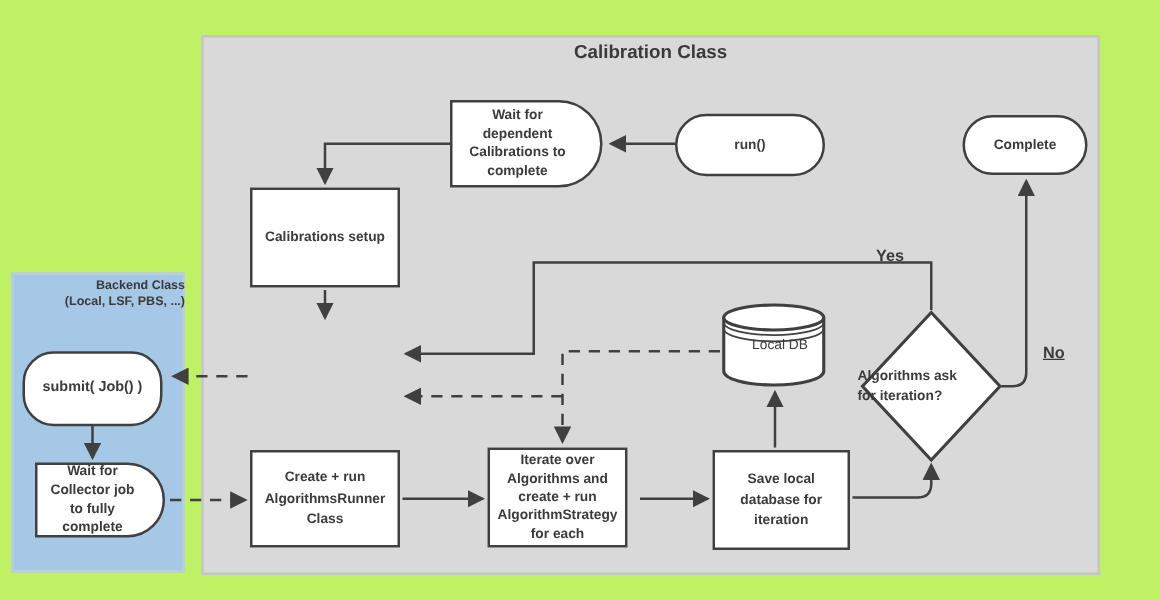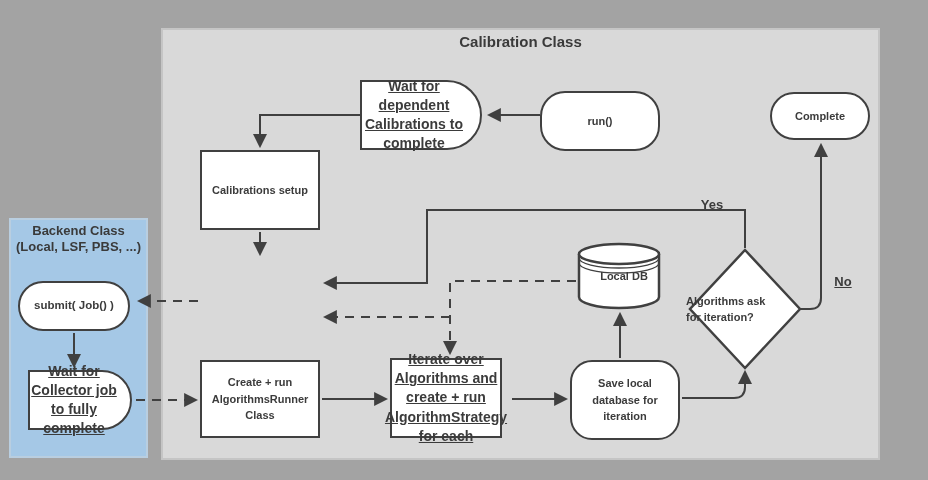--- a/index.html
+++ b/index.html
@@ -1,53 +1,53 @@
 <!DOCTYPE html>
 <html><head>
 <meta charset="utf-8">
 <style>
   html,body{margin:0;padding:0;background:#ffffff;}
   #canvas{
     position:relative;width:928px;height:480px;overflow:hidden;
-    font-family:"Liberation Sans",sans-serif;color:#3b3b3b;background:#a3a3a3;
+    font-family:"Liberation Sans",sans-serif;color:#3b3b3b;background:#bef264;
   }
   .container-box{
     position:absolute;left:161px;top:28px;width:719px;height:432px;
     background:#d9d9d9;border:2px solid #c5c5c5;box-sizing:border-box;
   }
   .container-title{
     position:absolute;left:161px;top:33px;width:719px;text-align:center;
     font-size:15px;font-weight:bold;color:#3a3a3a;
   }
   .backend-box{
     position:absolute;left:9px;top:218px;width:139px;height:240px;
     background:#a5c8e6;border:2px solid #b9cee0;box-sizing:border-box;
   }
   .backend-title{
-    position:absolute;left:9px;top:223px;width:139px;text-align:center;
-    font-size:13px;font-weight:bold;line-height:1.25;white-space:pre-line;color:#3a3a3a;
+    position:absolute;left:9px;top:223px;width:139px;text-align:right;
+    font-size:10px;font-weight:bold;line-height:1.25;white-space:pre-line;color:#3a3a3a;
   }
   svg.wires{position:absolute;left:0;top:0;width:928px;height:480px;}
   .node{
     position:absolute;box-sizing:border-box;background:#ffffff;
     border:2.5px solid #404040;display:flex;align-items:center;justify-content:center;
     text-align:center;font-weight:bold;white-space:pre-line;
     font-size:11px;line-height:1.5;color:#3b3b3b;
   }
   .terminator{border-radius:25px;}
   .delay{border-radius:0 36px 36px 0;}
-  .tight{line-height:1.36;font-size:14px;text-decoration:underline;}
+  .tight{line-height:1.36;font-size:11px;}
   .lbl{
     position:absolute;font-weight:bold;color:#3b3b3b;text-align:center;
     white-space:pre-line;font-size:13px;line-height:1.3;margin-top:10px;
   }
   .lbl.small{font-size:11px;line-height:1.35;}
   .db-label{
     position:absolute;left:578px;top:270px;width:92px;text-align:center;
-    font-size:11px;font-weight:bold;color:#3b3b3b;
+    font-size:11px;font-weight:normal;color:#3b3b3b;
   }
   .diamond-label{
     position:absolute;left:686px;top:294px;width:118px;
     font-size:11px;font-weight:bold;line-height:1.45;white-space:pre-line;color:#3b3b3b;
   }
 </style>
 </head>
 <body>
 
 <div id="canvas">
@@ -90,42 +90,42 @@
       <path d="M579,258 A40,10 0 0 0 659,258" fill="none" stroke-width="1.4"></path>
       <path d="M579,263 A40,10 0 0 0 659,263" fill="none" stroke-width="1.4"></path>
     </g>
   </svg>
 
   <div class="node delay tight" style="left:360px;top:80px;width:122px;height:70px;padding-right:14px;">Wait for
 dependent
 Calibrations to
 complete</div>
 
-  <div class="node terminator" style="left:540px;top:91px;width:120px;height:60px;">run()</div>
+  <div class="node terminator" style="left:540px;top:91px;width:120px;height:50px;">run()</div>
 
   <div class="node terminator" style="left:770px;top:92px;width:100px;height:48px;">Complete</div>
 
   <div class="node" style="left:200px;top:150px;width:120px;height:80px;">Calibrations setup</div>
 
 
   <div class="node" style="left:200px;top:360px;width:120px;height:78px;">Create + run
 AlgorithmsRunner
 Class</div>
 
   <div class="node tight" style="left:390px;top:358px;width:112px;height:80px;">Iterate over
 Algorithms and
 create + run
 AlgorithmStrategy
 for each</div>
 
-  <div class="node" style="left:570px;top:360px;width:110px;height:80px;border-radius:22px;">Save local
+  <div class="node" style="left:570px;top:360px;width:110px;height:80px;">Save local
 database for
 iteration</div>
 
-  <div class="node terminator" style="left:18px;top:281px;width:112px;height:50px;font-size:11.5px;">submit( Job() )</div>
+  <div class="node terminator" style="left:18px;top:281px;width:112px;height:60px;font-size:11.5px;">submit( Job() )</div>
 
   <div class="node delay tight" style="left:28px;top:370px;width:104px;height:60px;padding-right:12px;">Wait for
 Collector job
 to fully
 complete</div>
 
   <div class="db-label">Local DB</div>
   <div class="diamond-label">Algorithms ask
 for iteration?</div>
 

